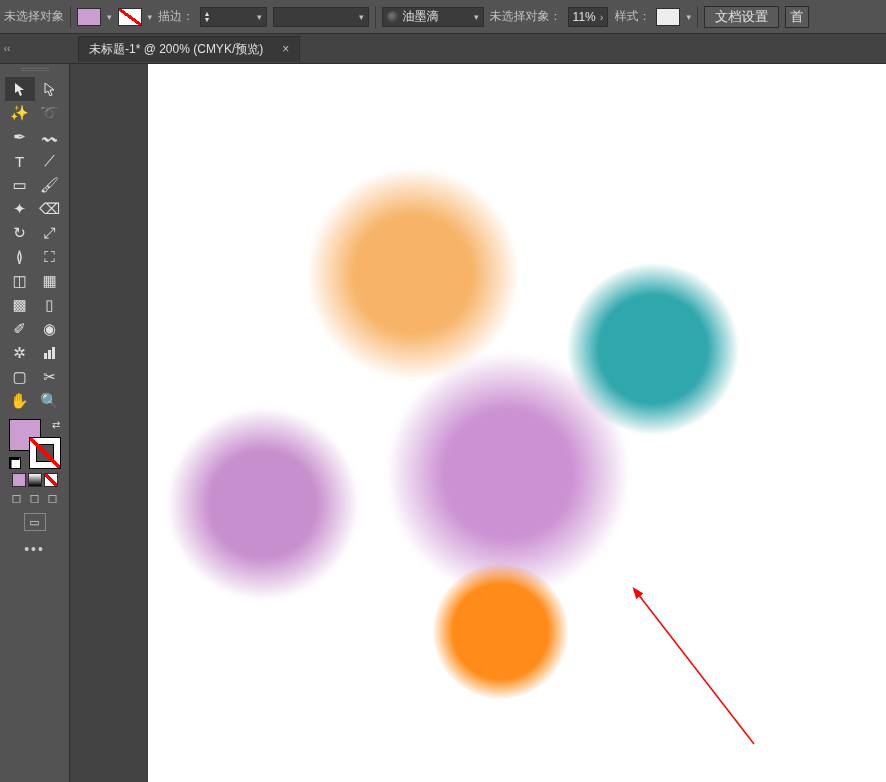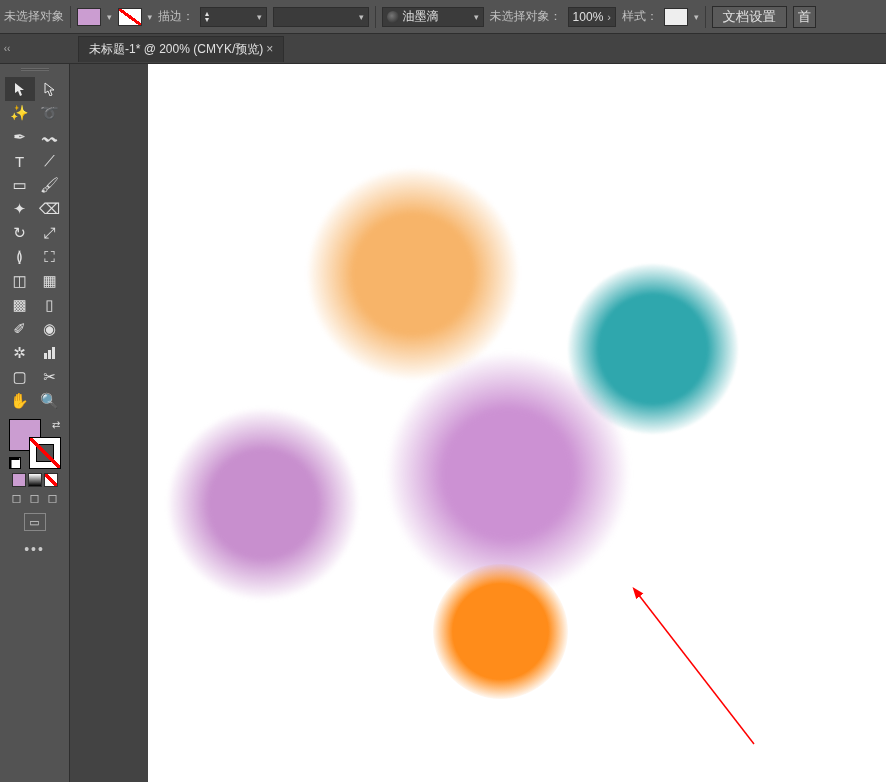--- a/index.html
+++ b/index.html
@@ -54,21 +54,21 @@
   .tabstrip {
     display:flex; align-items:center;
     height:30px; background:#434343;
     border-bottom:1px solid #2e2e2e;
   }
   .tabstrip .panel-toggle {
     width:14px; height:30px; color:#aeaeae; font-size:10px;
     display:flex; align-items:center; justify-content:center;
   }
   .tabstrip .tab {
-    display:flex; align-items:center; gap:3px;
+    display:flex; align-items:center; gap:19px;
     height:26px; margin-left:64px;
     padding:0 10px;
     background:#383838;
     border:1px solid #2e2e2e; border-bottom:none;
     color:#e0e0e0; font-size:12px;
   }
   .tabstrip .close { color:#bfbfbf; cursor:pointer; }
 
   
   .workspace {
@@ -223,21 +223,21 @@
 
   <span class="dropdown" style="width:102px;">
     <span style="width:12px;height:12px;border-radius:50%;background:radial-gradient(circle at 40% 40%,#777,#222);display:inline-block;"></span>
     <span>油墨滴</span>
     <span style="flex:1"></span>
       <span class="chev">▾</span>
   </span>
 
   <span class="label">未选择对象：</span>
   <span class="dropdown">
-    <span>100%</span>
+    <span>11%</span>
     <span class="chev-right">›</span>
   </span>
 
   <span class="label">样式：</span>
   <span class="swatch" style="background:#eee"></span>
   <span class="chev">▾</span>
 
   <span class="sep"></span>
 
   <button class="btn">文档设置</button>

